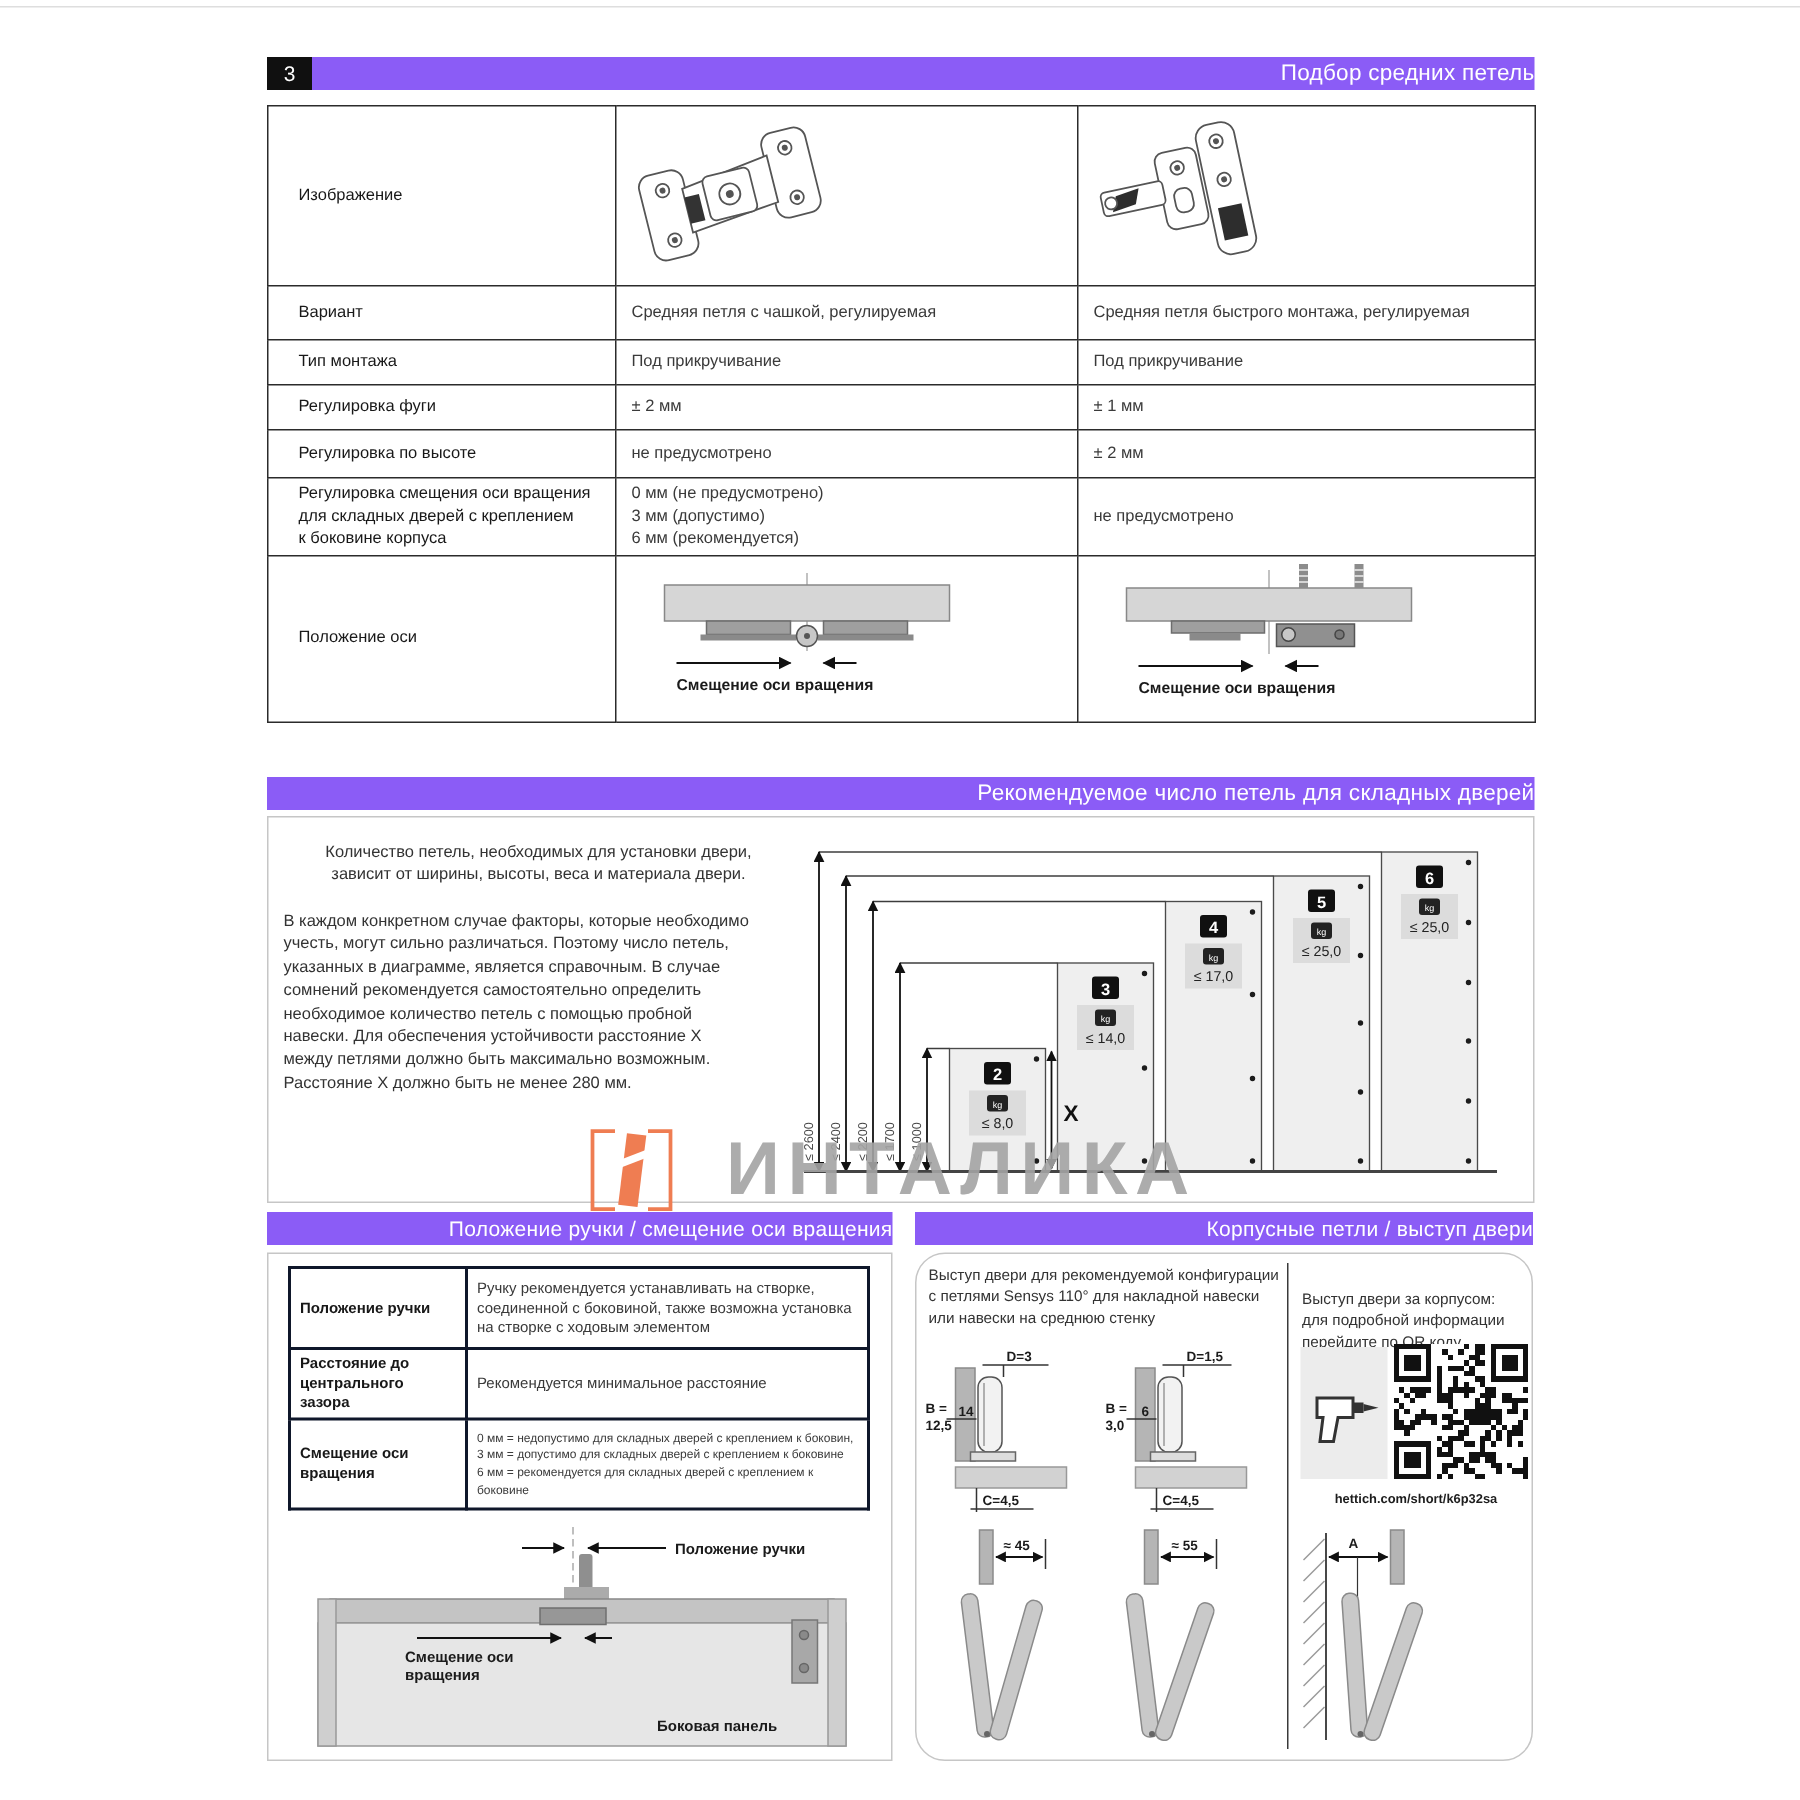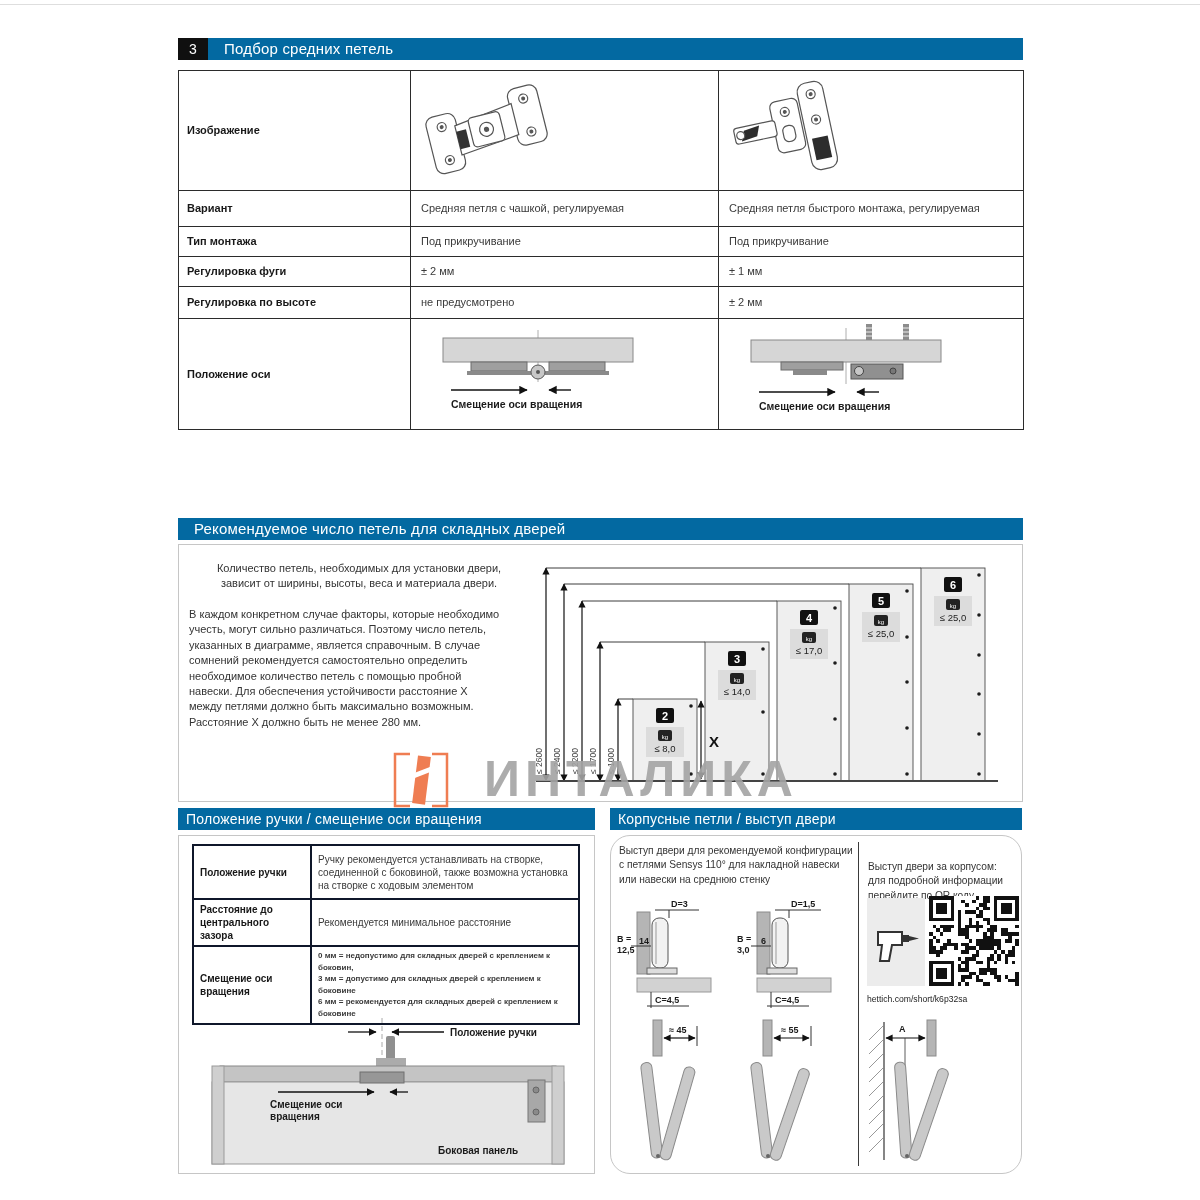--- a/index.html
+++ b/index.html
@@ -5,45 +5,45 @@
   html,body{margin:0;padding:0;}
   body{width:1200px;height:1200px;background:#fff;position:relative;
        font-family:"Liberation Sans", sans-serif;color:#222;overflow:hidden;}
   .scanline{position:absolute;left:0;top:4px;width:1200px;height:1px;background:#dedede;}
   .page{position:absolute;left:178px;top:38px;width:844px;height:1140px;}
   .pre{white-space:pre-line;}
   
   .hdr{position:absolute;display:flex;height:22px;}
   .hdr .num{width:30px;background:#101010;color:#fff;font-size:14px;
             display:flex;align-items:center;justify-content:center;}
-  .hdr .bar{flex:1;background:#0369a1;color:#fff;font-size:15px;line-height:22px;
-            padding-left:16px;letter-spacing:.2px;}
+  .hdr .bar{flex:1;background:#8b5cf6;color:#fff;font-size:15px;line-height:22px;
+            padding-left:16px;letter-spacing:.2px;text-align:right;}
   
   table.t1{position:absolute;top:32px;left:0;border-collapse:collapse;table-layout:fixed;width:845px;}
   .t1 td{border:1px solid #2b2b2b;vertical-align:middle;font-size:11px;color:#3a3a3a;
          padding:3px 6px 3px 10px;line-height:1.35;}
-  .t1 td.lab{font-weight:bold;color:#181818;padding-left:8px;}
+  .t1 td.lab{font-weight:normal;color:#181818;padding-left:20px;}
   .t1 td.img{text-align:center;padding:2px;}
   
   .box{position:absolute;border:1px solid #c6c6c6;background:#fff;}
   .txtblock{position:absolute;font-size:11px;line-height:1.4;color:#333;}
   
   .wm{position:absolute;left:210px;top:708px;display:flex;align-items:center;gap:30px;
       z-index:6;pointer-events:none;}
   .wm .txt{font-size:50px;font-weight:bold;color:#a4a4a4;letter-spacing:5px;opacity:.9;}
   
   table.t3{position:absolute;border-collapse:collapse;table-layout:fixed;width:386px;left:13px;top:8px;}
   .t3 td{border:2px solid #0f172a;vertical-align:middle;font-size:10px;color:#3a3a3a;
          padding:3px 6px;line-height:1.3;}
   .t3 td.lab{font-weight:bold;color:#181818;}
-  .t3 tr:nth-child(3) td.val{font-size:8px;line-height:1.45;font-weight:bold;}
+  .t3 tr:nth-child(3) td.val{font-size:8px;line-height:1.45;}
   
   .vdiv{position:absolute;width:1px;background:#3a3a3a;}
   .smalltxt{position:absolute;font-size:10.2px;line-height:1.4;color:#333;}
-  .link{position:absolute;font-size:8.6px;font-weight:normal;color:#1d1d1d;}
+  .link{position:absolute;font-size:8.6px;font-weight:bold;color:#1d1d1d;text-align:center;}
   .drillbox{position:absolute;background:#ececec;display:flex;align-items:center;justify-content:center;}
   svg{display:block;}
   svg text{font-family:"Liberation Sans", sans-serif;}
 </style>
 </head>
 <body>
 
 <div class="scanline"></div>
 
 <div class="page">
@@ -115,20 +115,29 @@
     </tr>
     <tr style="height:30px">
       <td class="lab">Регулировка фуги</td>
       <td>± 2 мм</td>
       <td>± 1 мм</td>
     </tr>
     <tr style="height:32px">
       <td class="lab">Регулировка по высоте</td>
       <td>не предусмотрено</td>
       <td>± 2 мм</td>
+    </tr>
+    <tr style="height:48px">
+      <td class="lab pre">Регулировка смещения оси вращения
+для складных дверей с креплением
+к боковине корпуса</td>
+      <td class="pre">0 мм (не предусмотрено)
+3 мм (допустимо)
+6 мм (рекомендуется)</td>
+      <td class="pre">не предусмотрено</td>
     </tr>
     <tr style="height:111px">
       <td class="lab">Положение оси</td>
       <td class="img">
         <svg width="252" height="100" viewBox="0 0 252 100">
           <defs>
                 <marker id="mA1" markerWidth="7" markerHeight="7" refX="5.5" refY="3" orient="auto-start-reverse">
                   <path d="M0,0L6,3L0,6z" fill="#111"></path>
                 </marker>
               </defs>

